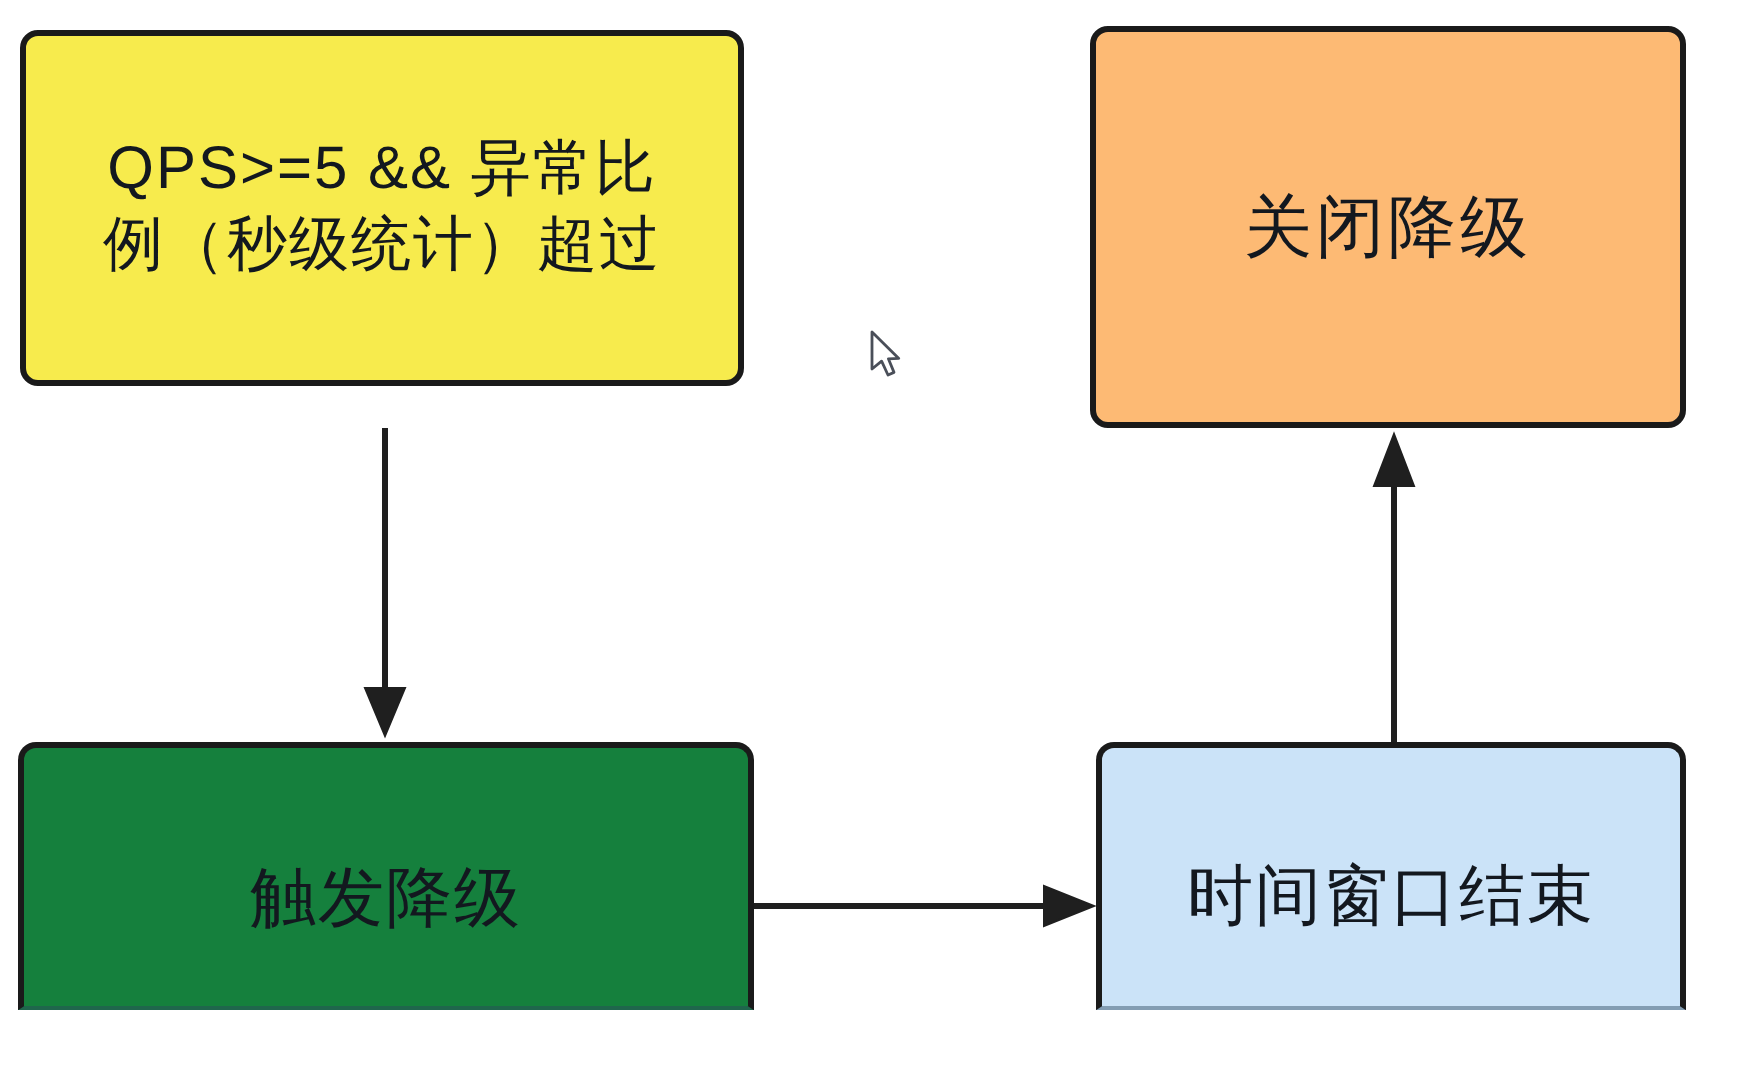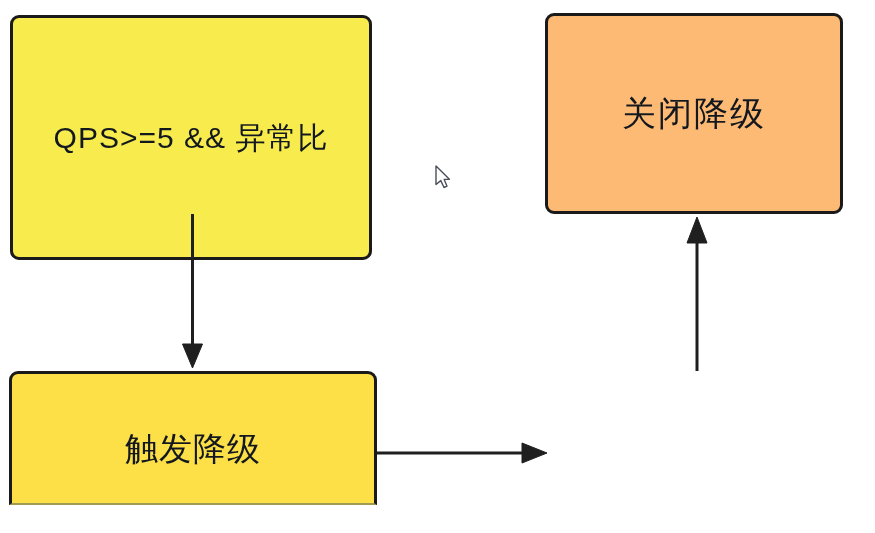--- a/index.html
+++ b/index.html
@@ -21,21 +21,21 @@
     border: 3px solid #1a1a1a;
     border-radius: 9px;
     display: flex;
     align-items: center;
     justify-content: center;
     text-align: center;
     color: #13181f;
   }
   .node-text { width: 100%; }
   .node-condition {
-    left: 10px; top: 15px; width: 362px; height: 245px;
+    left: 10px; top: 15px; width: 362px; height: 178px;
     font-size: 30px; line-height: 38px; letter-spacing: 1px;
   }
   .node-close {
     left: 545px; top: 13px; width: 298px; height: 201px;
     font-size: 34px; letter-spacing: 2px;
   }
   .node-trigger {
     left: 9px; top: 371px; width: 368px; height: 134px;
     font-size: 33px; line-height: 38px; letter-spacing: 1px;
     border-radius: 9px 9px 0 0;
@@ -57,33 +57,37 @@
   }
 </style>
 </head>
 <body>
 
 <div class="canvas">
 
   <div class="node node-condition" style="background-color: rgb(247, 235, 77);">
     <div class="node-text">
       <div>QPS&gt;=5 &amp;&amp; 异常比</div>
+      <div>例（秒级统计）超过</div>
     </div>
   </div>
 
   <div class="node node-close" style="background-color: #fdba74;">
     <div class="node-text">关闭降级</div>
   </div>
 
-  <div class="node node-trigger" style="background-color: #fde047;">
+  <div class="node node-trigger" style="background-color: #15803d;">
     <div class="node-text">
       <div>触发降级</div>
     </div>
   </div>
 
+  <div class="node node-window" style="background-color: rgb(203, 227, 248);">
+    <div class="node-text">时间窗口结束</div>
+  </div>
 
   <svg class="arrow-layer" viewBox="0 0 875 533">
     <g style="stroke: rgb(31, 31, 31); fill: rgb(31, 31, 31);">
       <line x1="192.5" y1="214" x2="192.5" y2="346" stroke-width="3"></line>
       <polygon points="182.5,344 202.5,344 192.5,368" stroke-width="1"></polygon>
     </g>
     <g style="stroke: rgb(31, 31, 31); fill: rgb(31, 31, 31);">
       <line x1="377" y1="453" x2="524" y2="453" stroke-width="3"></line>
       <polygon points="522,443 522,463 547,453" stroke-width="1"></polygon>
     </g>

